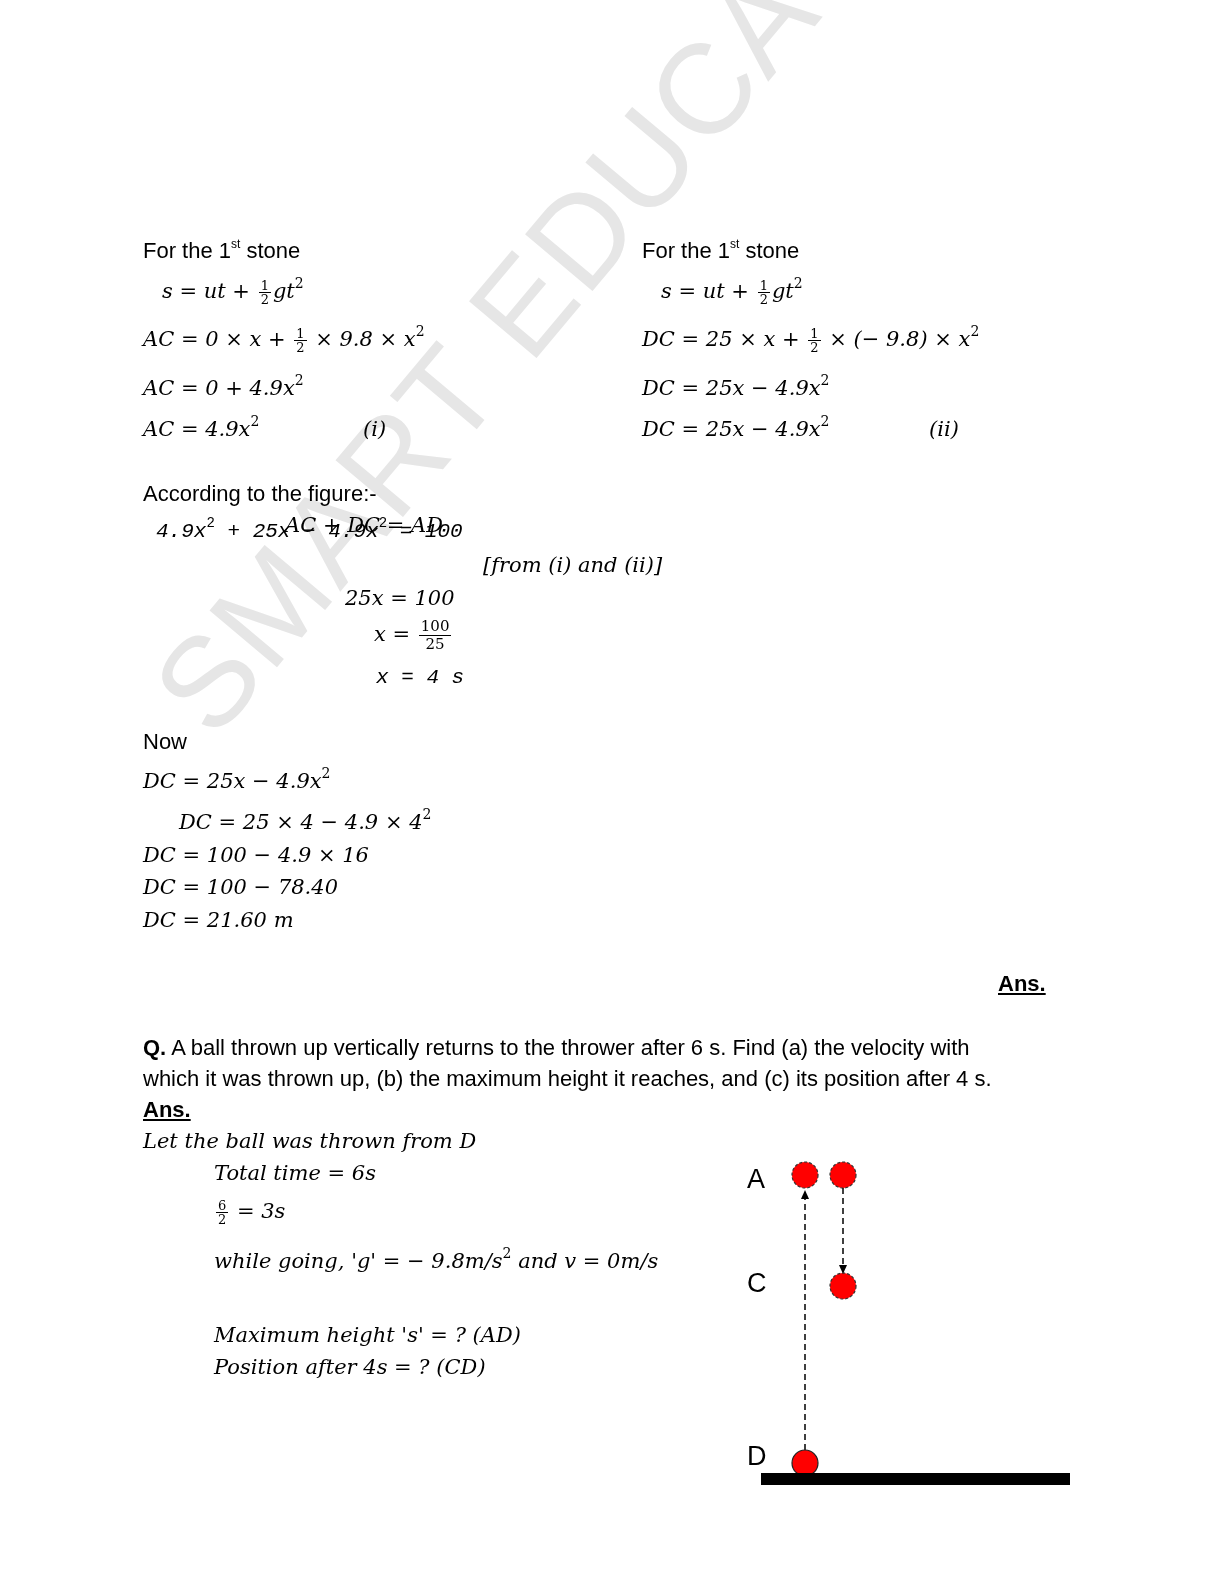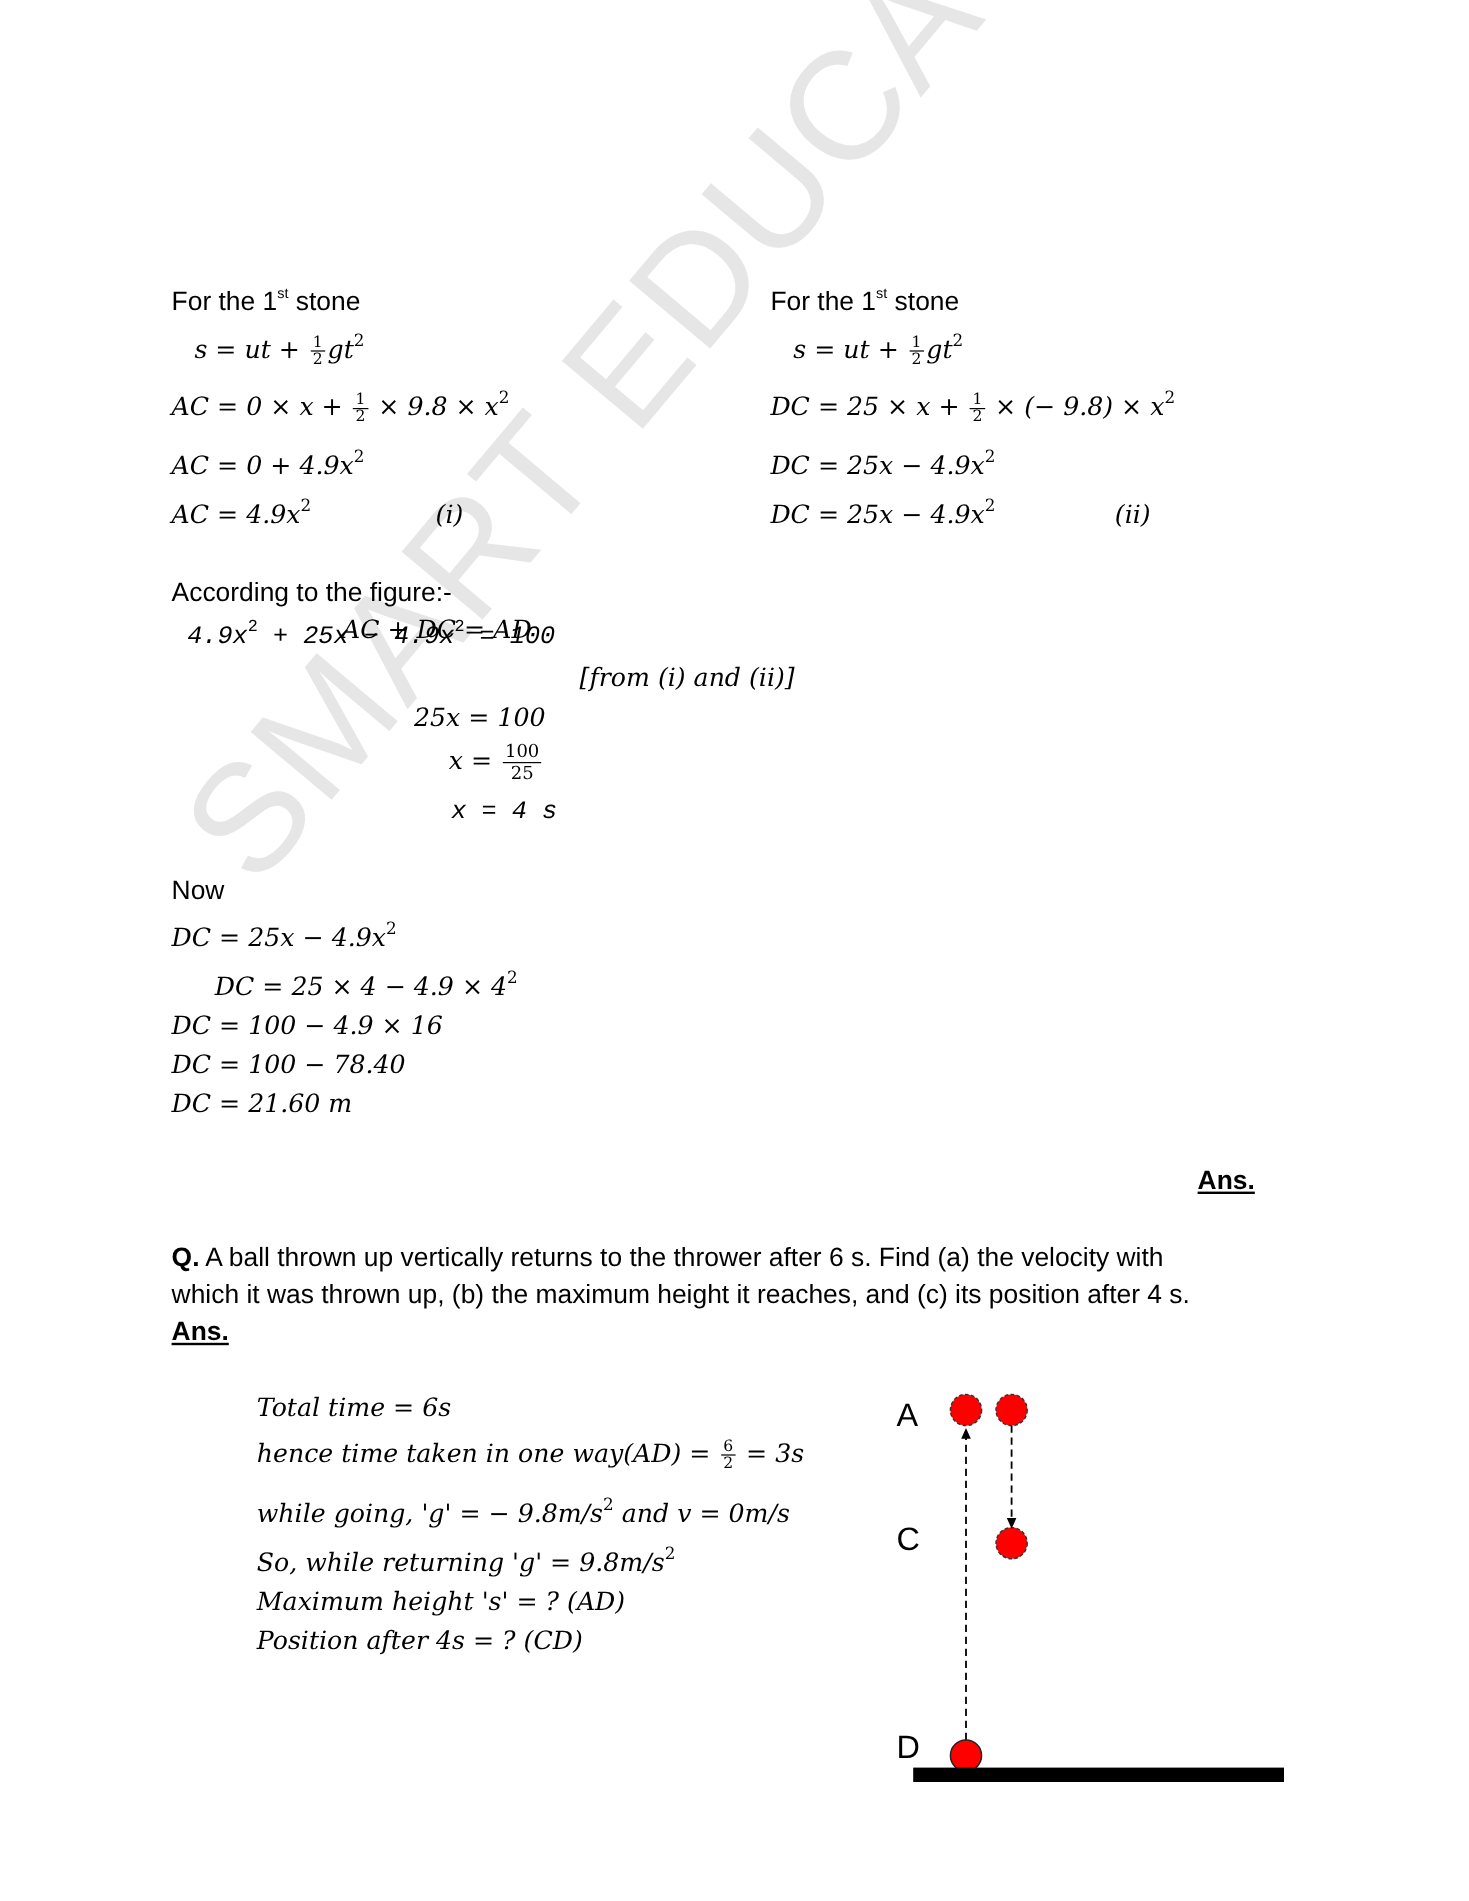--- a/index.html
+++ b/index.html
@@ -90,29 +90,27 @@
   <div class="abs math it" style="left:143px; top:908px;">DC = 21.60 m</div>
 
   <div class="abs sans ul" style="left:998px; top:971px;">Ans.</div>
 
   <div class="abs sans" style="left:143px; top:1035px;">
     <span class="bold">Q.</span><span> A ball thrown up vertically returns to the thrower after 6 s. Find (a) the velocity with</span>
   </div>
   <div class="abs sans" style="left:143px; top:1066px;">which it was thrown up, (b) the maximum height it reaches, and (c) its position after 4 s.</div>
   <div class="abs sans ul" style="left:143px; top:1097px;">Ans.</div>
 
+  <div class="abs math it" style="left:143px; top:1129px;">Let the ball was thrown from D</div>
   <div class="abs math it" style="left:214px; top:1161px;">Total time = 6s</div>
   <div class="abs math it" style="left:214px; top:1199px;">
-    <span>hence time taken in one way(AD)  = </span><span class="frac"><span class="num">6</span><span class="den">2</span></span><span> = 3s</span>
+    <span class="frac"><span class="num">6</span><span class="den">2</span></span><span> = 3s</span>
   </div>
   <div class="abs math it" style="left:214px; top:1249px;">
     <span>while going, 'g' =   − 9.8m/s</span><sup class="s">2</sup><span>  and v = 0m/s</span>
-  </div>
-  <div class="abs math it" style="left:214px; top:1290px;">
-    <span>So, while returning 'g' = 9.8m/s</span><sup class="s">2</sup>
   </div>
   <div class="abs math it" style="left:214px; top:1323px;">Maximum height 's' =  ? (AD)</div>
   <div class="abs math it" style="left:214px; top:1355px;">Position after 4s =  ? (CD)</div>
 
   <div class="fig">
     <div class="fig-label" style="left:7px; top:14px;">A</div>
     <div class="fig-label" style="left:7px; top:118px;">C</div>
     <div class="fig-label" style="left:7px; top:291px;">D</div>
     <svg width="340" height="345" style="position:absolute; left:0; top:0;">
       <g>

